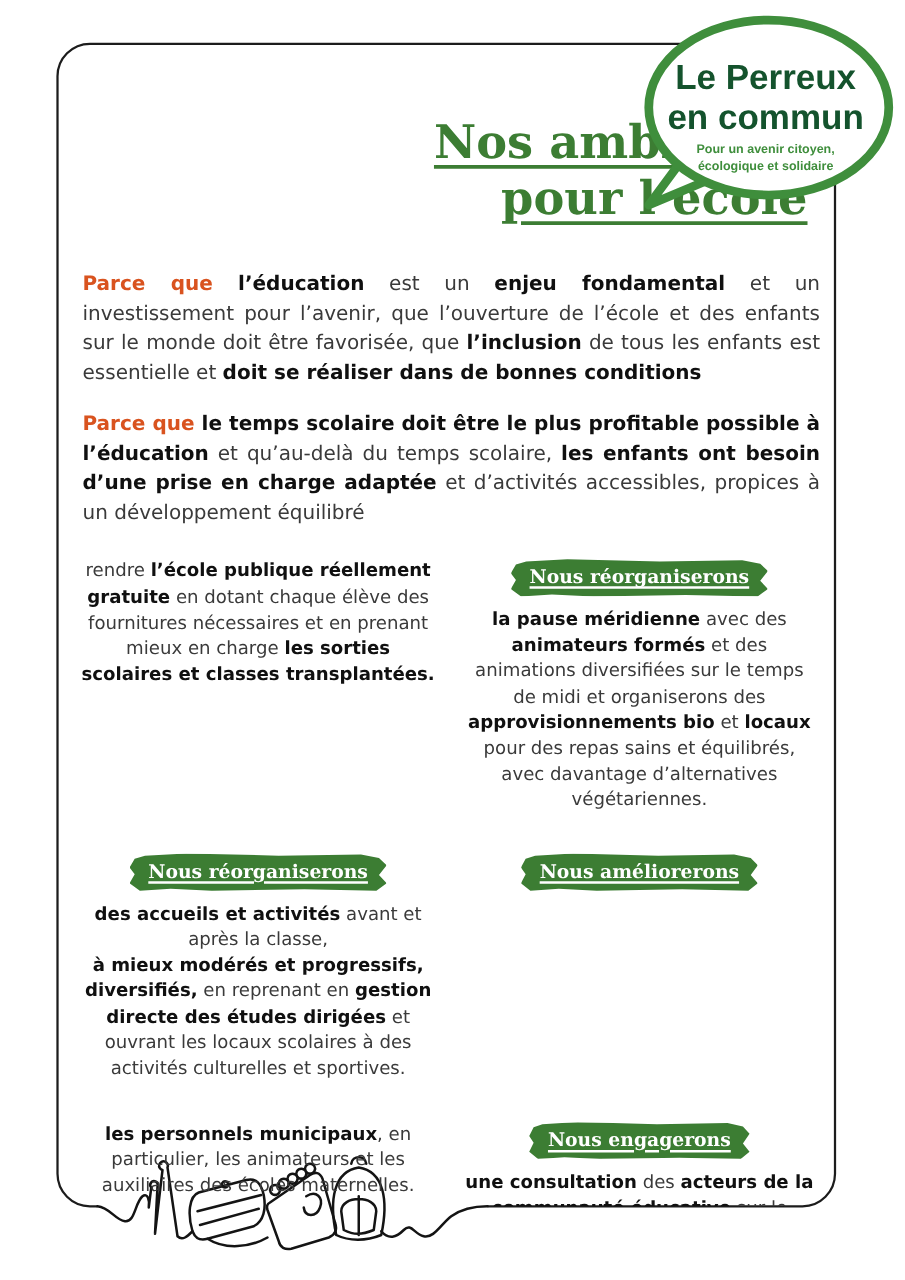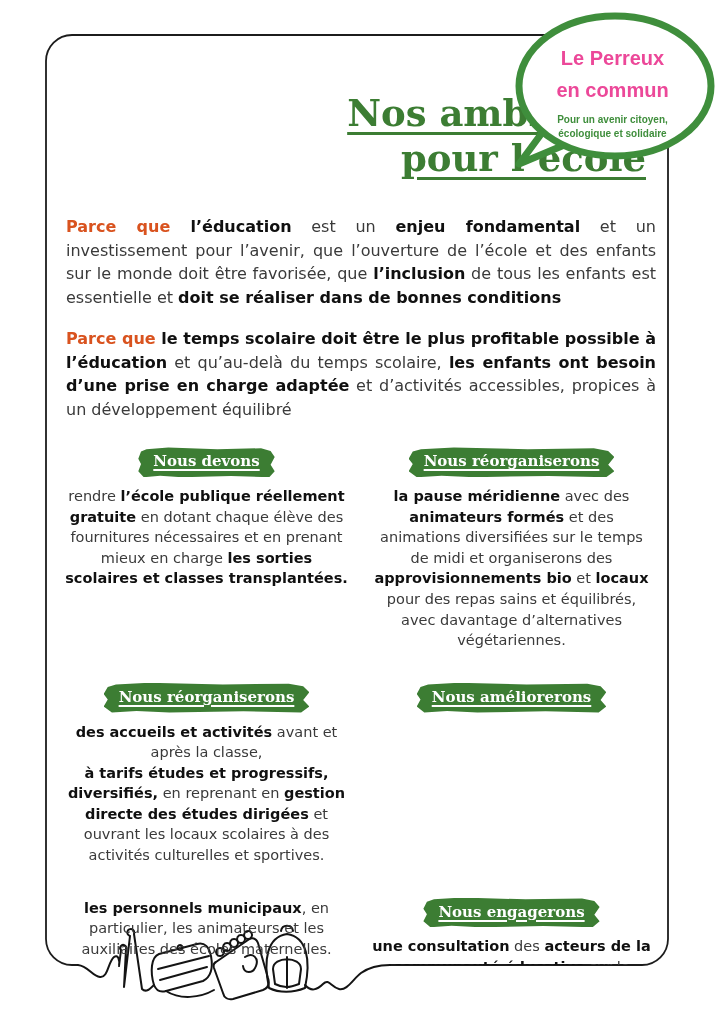--- a/index.html
+++ b/index.html
@@ -34,21 +34,21 @@
   .badge{
     display:inline-block;max-width:238px;margin-bottom:9px;
     background:#3c7d33;color:#ffffff;
     font-family:"DejaVu Serif",serif;font-weight:bold;font-size:15px;line-height:1.45;
     padding:4px 15px;
     text-decoration:underline;text-decoration-thickness:1.5px;text-underline-offset:3px;
     clip-path:polygon(2% 14%,0% 38%,2% 56%,0% 80%,4% 100%,16% 95%,32% 100%,68% 96%,96% 100%,100% 80%,97% 58%,100% 32%,97% 12%,90% 3%,58% 6%,22% 0%,6% 6%);
   }
   .bubble{position:absolute;left:505px;top:6px;width:215px;height:168px;z-index:2;}
   .bubble .txt{position:absolute;left:0;width:100%;text-align:center;font-family:"Liberation Sans",sans-serif;font-weight:bold;}
-  .logo-main{color:#ec4899;font-size:20px;line-height:1;}
+  .logo-main{color:#14532d;font-size:28px;line-height:1;}
   .logo-l1{top:42px;}
   .logo-l2{top:74px;}
   .logo-tag{color:#3f8e3c;font-size:10px;line-height:1.15;}
   .logo-t1{top:108px;}
   .logo-t2{top:122px;}
 </style>
 </head>
 <body>
 
 <svg class="frame-svg" width="724" height="1024" viewBox="0 0 724 1024">
@@ -79,32 +79,31 @@
   </h1>
 
   <div class="intro">
     <p><span class="lead">Parce que </span><span class="b">l’éducation</span><span> est un </span><span class="b">enjeu fondamental</span><span> et un investissement pour l’avenir, que l’ouverture de l’école et des enfants sur le monde doit être favorisée, que </span><span class="b">l’inclusion</span><span> de tous les enfants est essentielle et </span><span class="b">doit se réaliser dans de bonnes conditions</span></p>
     <p><span class="lead">Parce que </span><span class="b">le temps scolaire doit être le plus profitable possible à l’éducation</span><span> et qu’au-delà du temps scolaire, </span><span class="b">les enfants ont besoin d’une prise en charge adaptée</span><span> et d’activités accessibles, propices à un développement équilibré</span></p>
   </div>
 
   <div class="grid">
 
     <div class="section">
-      <span class="badge">Nous devons</span>
       <div><span>rendre </span><span class="b">l’école publique réellement gratuite</span><span> en dotant chaque élève des fournitures nécessaires et en prenant mieux en charge </span><span class="b">les sorties scolaires et classes transplantées.</span></div>
     </div>
 
     <div class="section">
       <span class="badge">Nous réorganiserons</span>
       <div><span class="b">la pause méridienne</span><span> avec des </span><span class="b">animateurs formés</span><span> et des animations diversifiées sur le temps de midi et organiserons des </span><span class="b">approvisionnements bio</span><span> et </span><span class="b">locaux</span><span> pour des repas sains et équilibrés, avec davantage d’alternatives végétariennes.</span></div>
     </div>
 
     <div class="section">
       <span class="badge">Nous réorganiserons</span>
-      <div><span class="b">des accueils et activités</span><span> avant et après la classe,</span><br><span class="b">à tarifs études et progressifs, diversifiés,</span><span> en reprenant en </span><span class="b">gestion directe des études dirigées</span><span> et ouvrant les locaux scolaires à des activités culturelles et sportives.</span></div>
+      <div><span class="b">des accueils et activités</span><span> avant et après la classe,</span><br><span class="b">à mieux modérés et progressifs, diversifiés,</span><span> en reprenant en </span><span class="b">gestion directe des études dirigées</span><span> et ouvrant les locaux scolaires à des activités culturelles et sportives.</span></div>
     </div>
 
     <div class="section">
       <span class="badge">Nous améliorerons</span>
     </div>
 
     <div class="section">
       <div><span class="b">les personnels municipaux</span><span>, en particulier, les animateurs et les auxiliaires des écoles maternelles.</span></div>
     </div>
 

